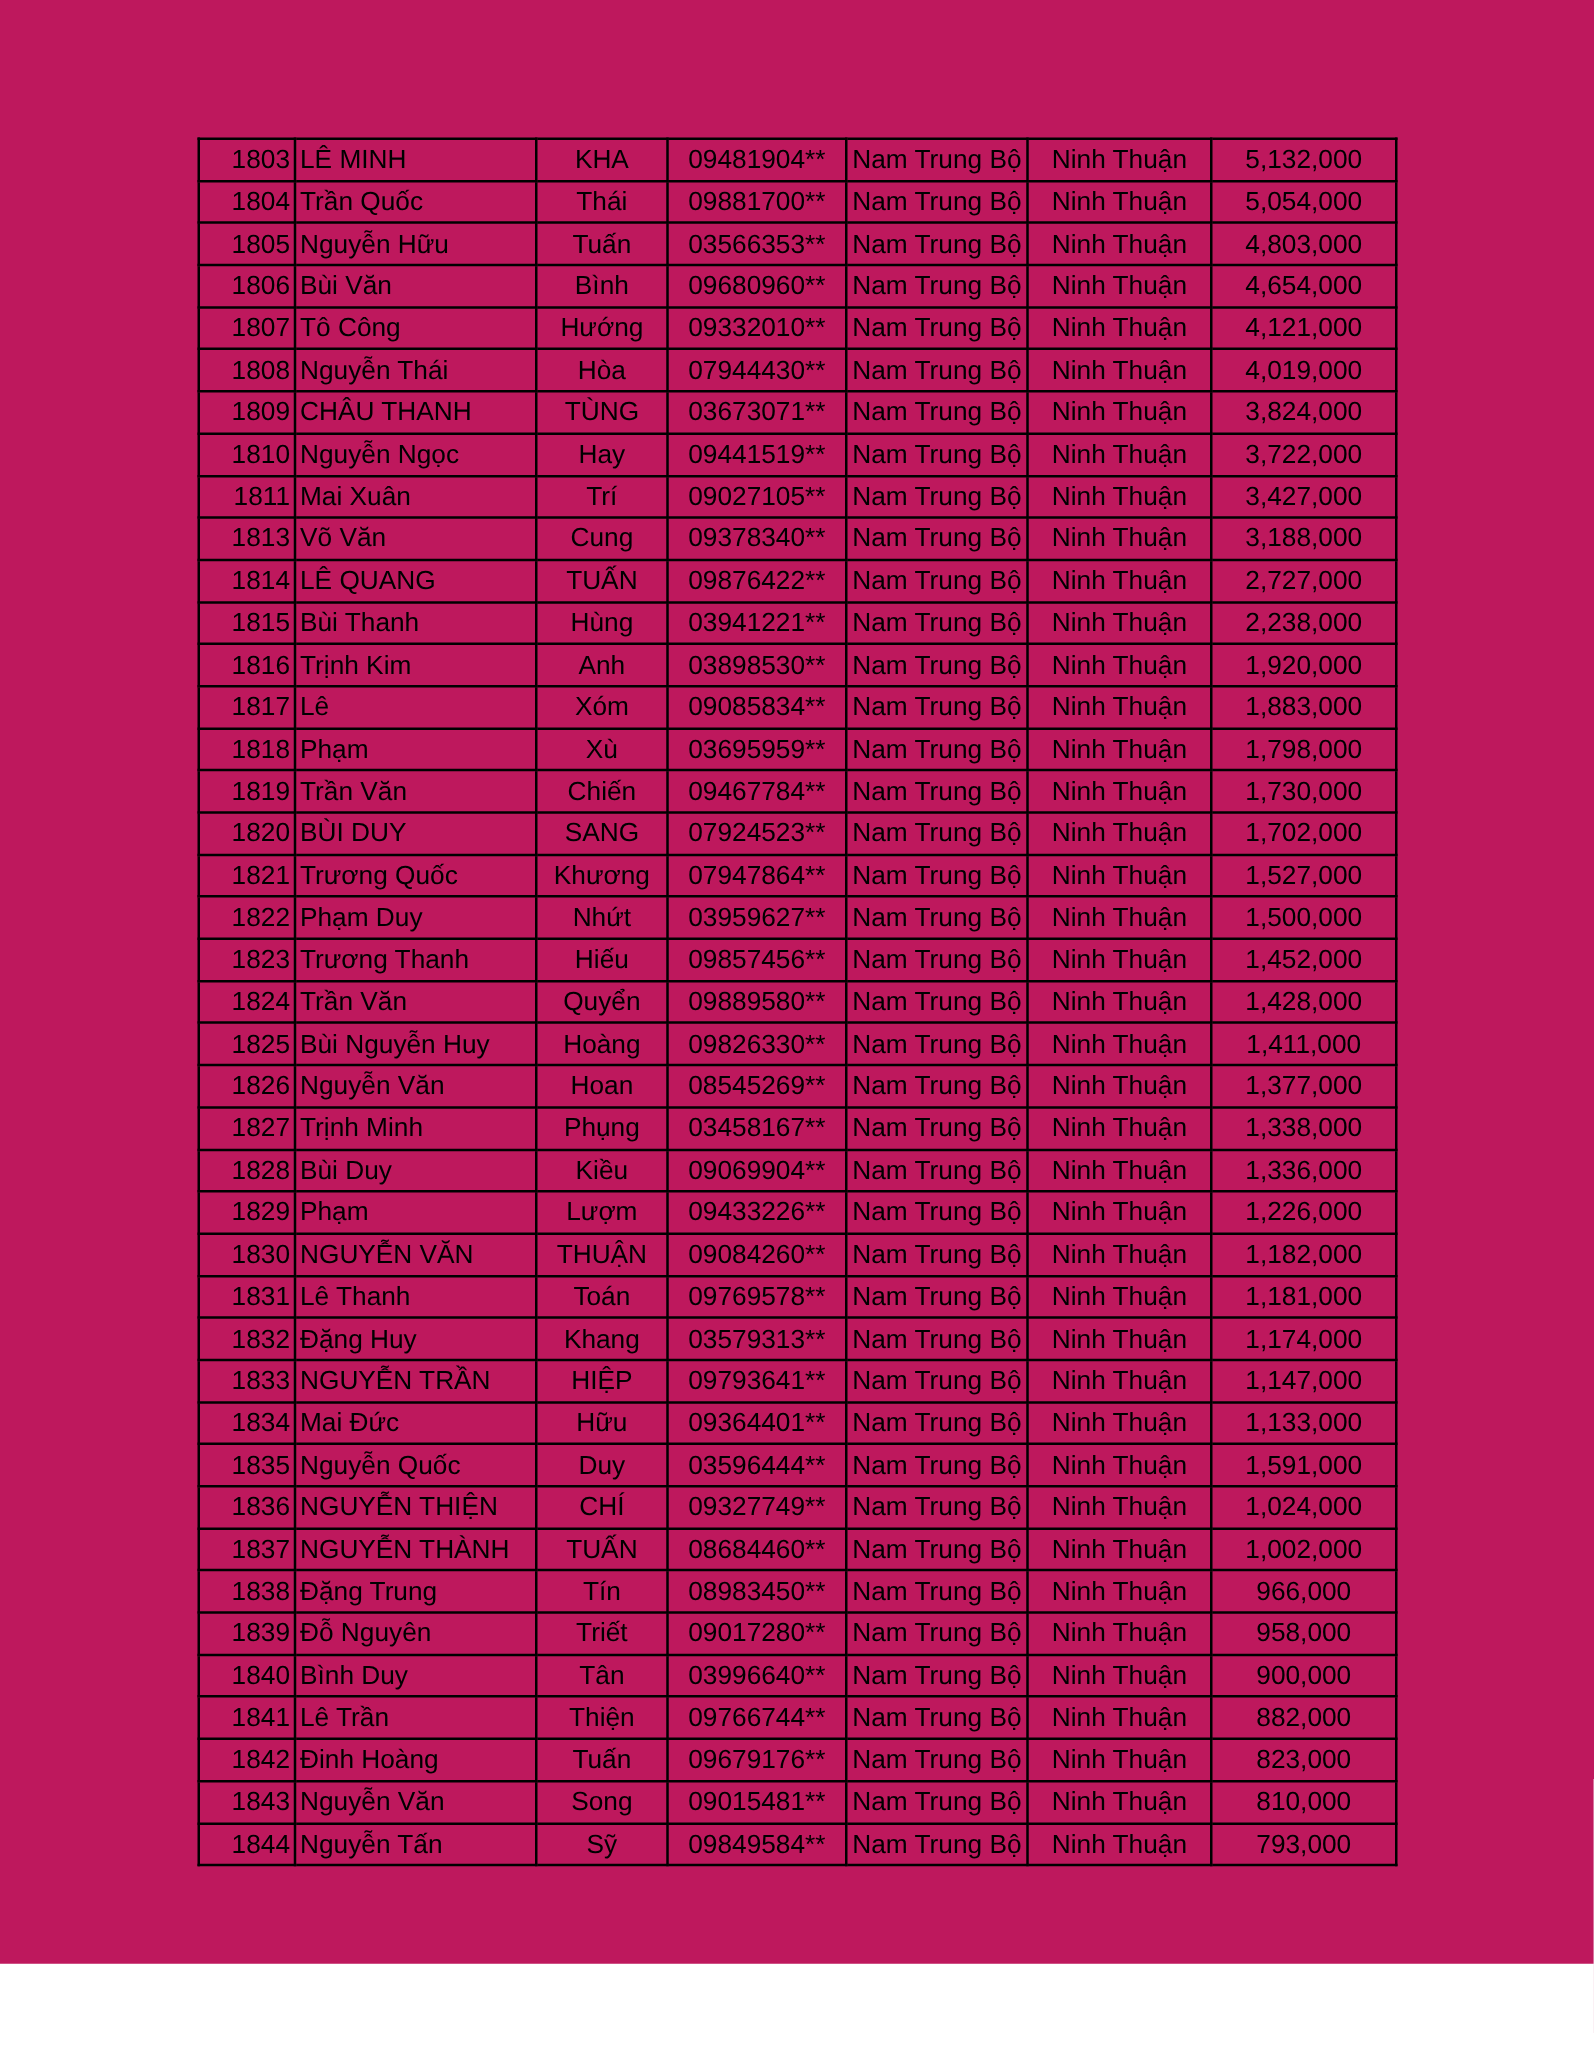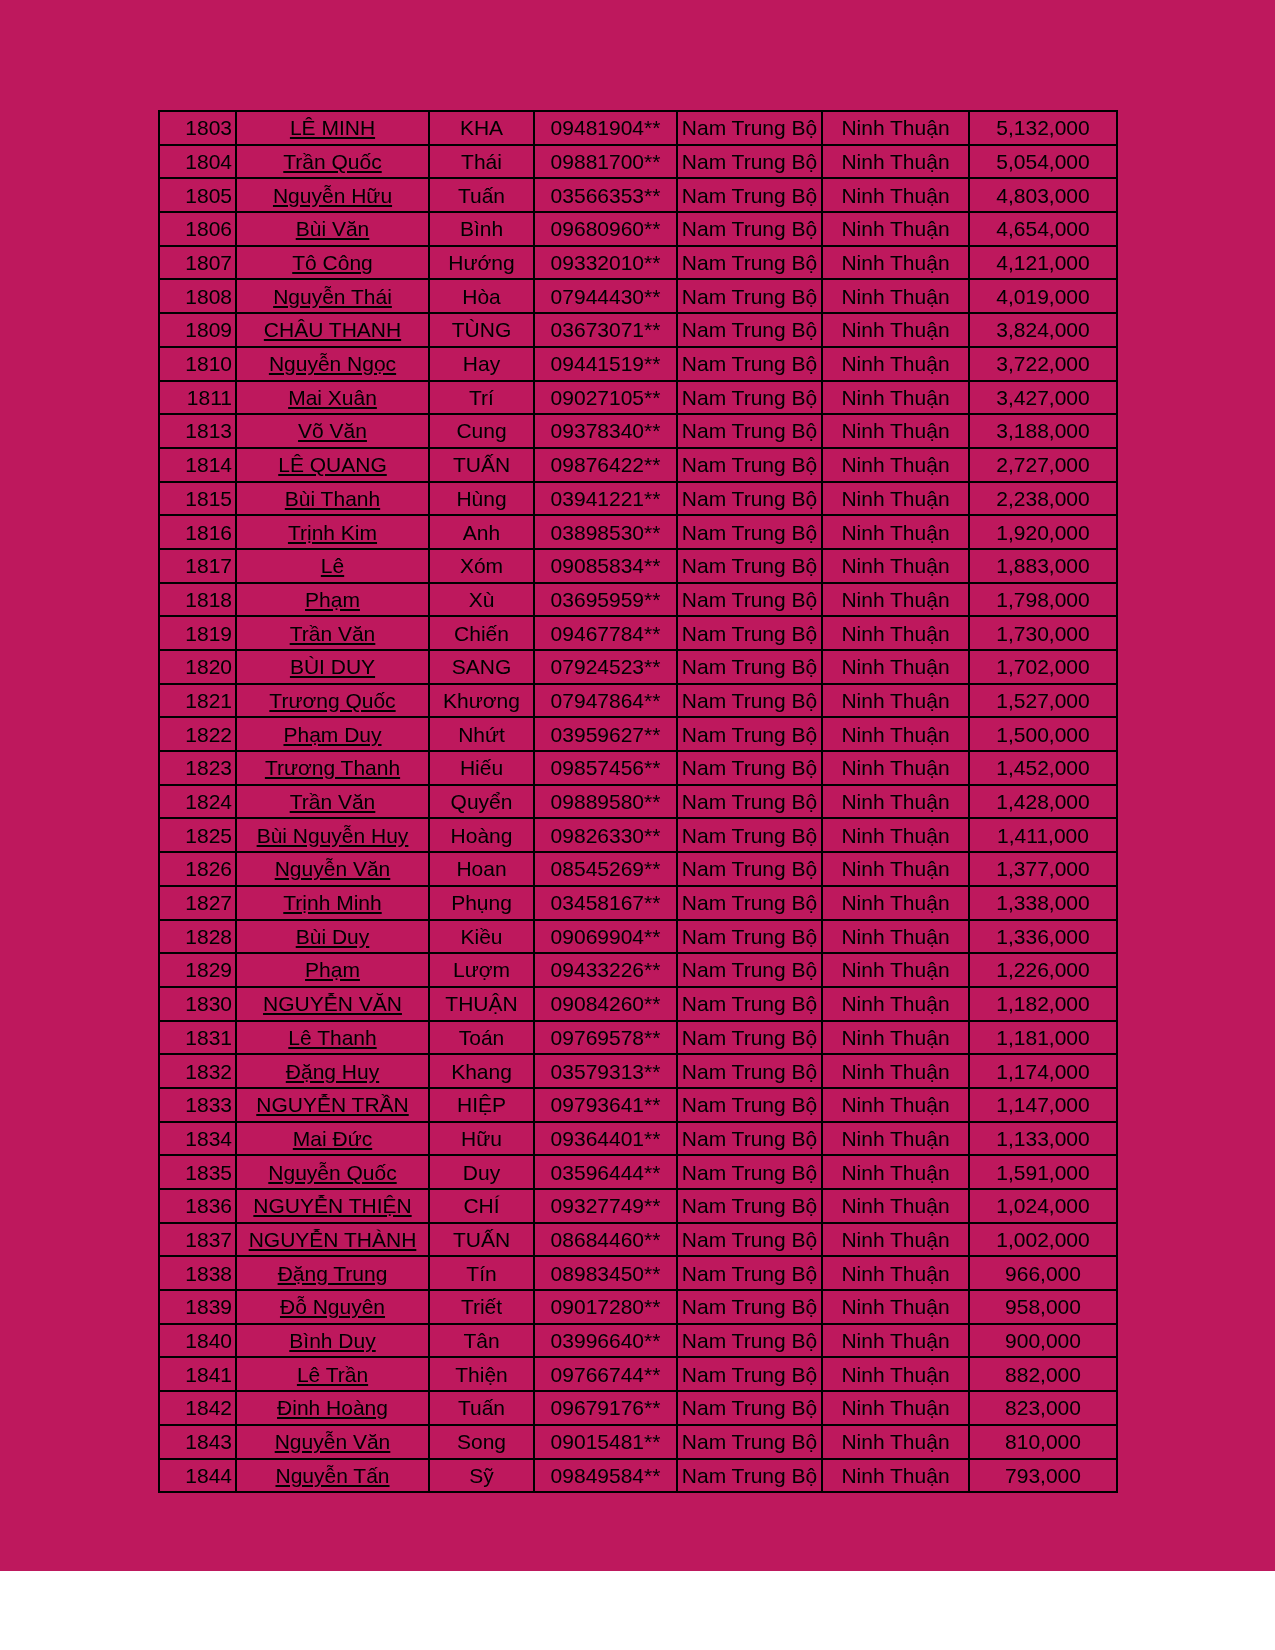--- a/index.html
+++ b/index.html
@@ -26,21 +26,21 @@
     border: 2px solid #000000;
     height: 33.7px;
     font-size: 21px;
     line-height: 1.1;
     vertical-align: middle;
     white-space: nowrap;
     overflow: hidden;
     padding: 0 3px;
   }
   td.c0 { text-align: right; padding-right: 4px; }   
-  td.c1 { text-align: center; text-decoration: underline; }                      
+  td.c1 { text-align: left; }                      
   td.c2 { text-align: center; margin-left: 20px; }                      
   td.c3 { text-align: center; }                      
   td.c4 { text-align: center; padding: 0 1px; }      
   td.c5 { text-align: center; }                      
   td.c6 { text-align: center; padding-right: 9px; }   
 </style>
 </head>
 <body>
 
 <div class="page">

